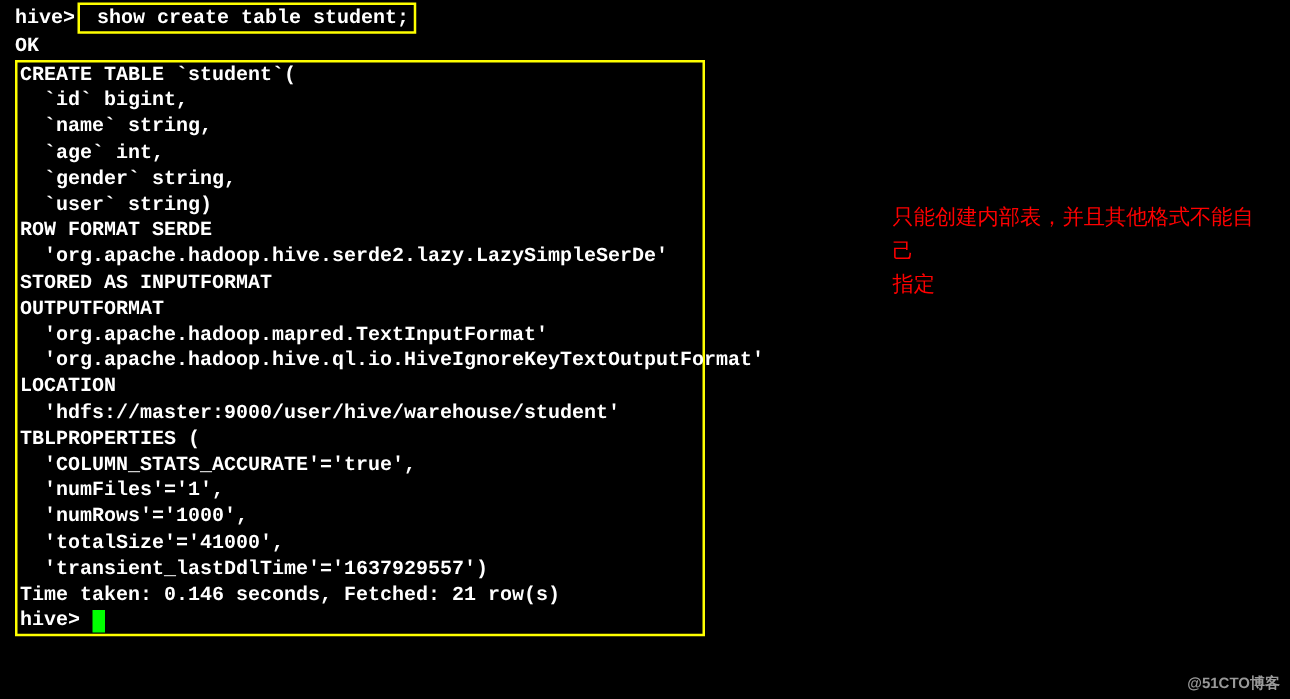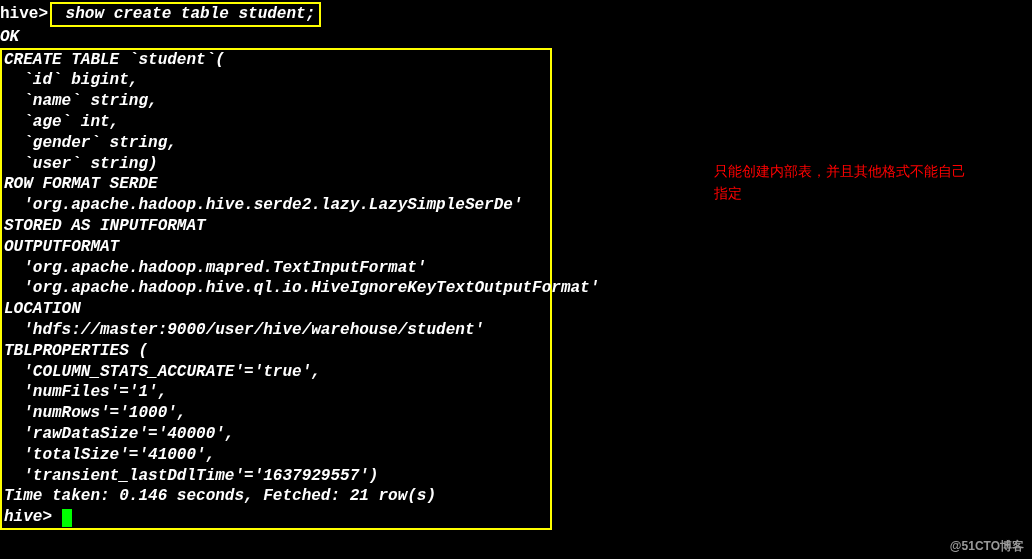--- a/index.html
+++ b/index.html
@@ -12,27 +12,26 @@
       font-family: 'Courier New', Consolas, monospace;
       font-size: 16px;
       color: #ffffff;
       width: 1032px;
       height: 559px;
       position: relative;
       overflow: hidden;
       line-height: 1.3;
     }
     .terminal {
-      padding: 2px 0;
+      padding: 2px 12px;
       position: relative;
     }
     .line {
       white-space: pre;
       font-weight: bold;
-      font-style: italic;
     }
     .prompt-line {
       display: flex;
       align-items: center;
     }
     .prompt-text {
       font-weight: bold;
     }
     .yellow-box-cmd {
       border: 2px solid #ffff00;
@@ -47,21 +46,21 @@
       display: inline-block;
       width: 552px;
     }
     .output-wrapper {
       display: flex;
       align-items: flex-start;
     }
     .annotation {
       color: #ff0000;
       font-family: 'Microsoft YaHei', 'SimSun', sans-serif;
-      font-size: 14px;
+      font-size: 17px;
       font-weight: normal;
       position: absolute;
       left: 714px;
       top: 160px;
       width: 290px;
       line-height: 1.6;
     }
     .cursor {
       display: inline-block;
       width: 10px;
@@ -103,21 +102,20 @@
       <div class="line">STORED AS INPUTFORMAT </div>
       <div class="line">OUTPUTFORMAT </div>
       <div class="line">  'org.apache.hadoop.mapred.TextInputFormat' </div>
       <div class="line">  'org.apache.hadoop.hive.ql.io.HiveIgnoreKeyTextOutputFormat'</div>
       <div class="line">LOCATION</div>
       <div class="line">  'hdfs://master:9000/user/hive/warehouse/student'</div>
       <div class="line">TBLPROPERTIES (</div>
       <div class="line">  'COLUMN_STATS_ACCURATE'='true', </div>
       <div class="line">  'numFiles'='1', </div>
       <div class="line">  'numRows'='1000', </div>
-      <div class="line">  'rawDataSize'='40000', </div>
       <div class="line">  'totalSize'='41000', </div>
       <div class="line">  'transient_lastDdlTime'='1637929557')</div>
       <div class="line">Time taken: 0.146 seconds, Fetched: 21 row(s)</div>
       <div class="prompt-line">
         <span class="line">hive&gt; </span>
           <span class="cursor"></span>
       </div>
     </div>
   </div>
 </div>

